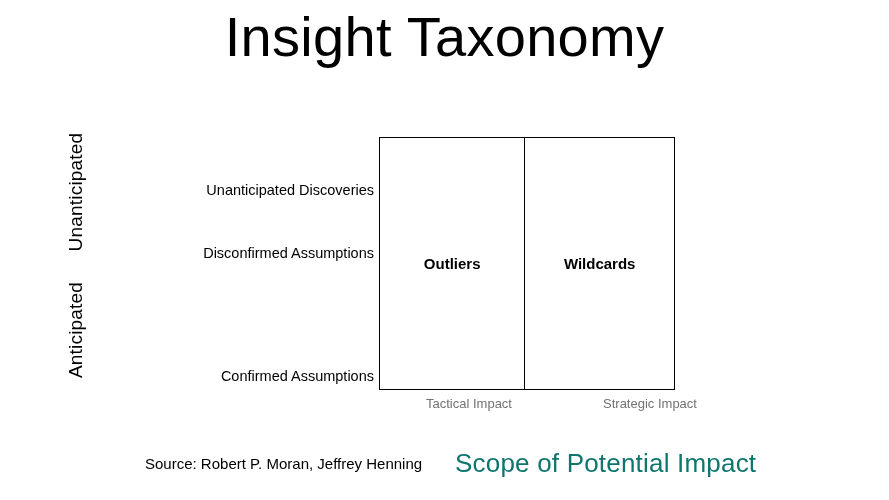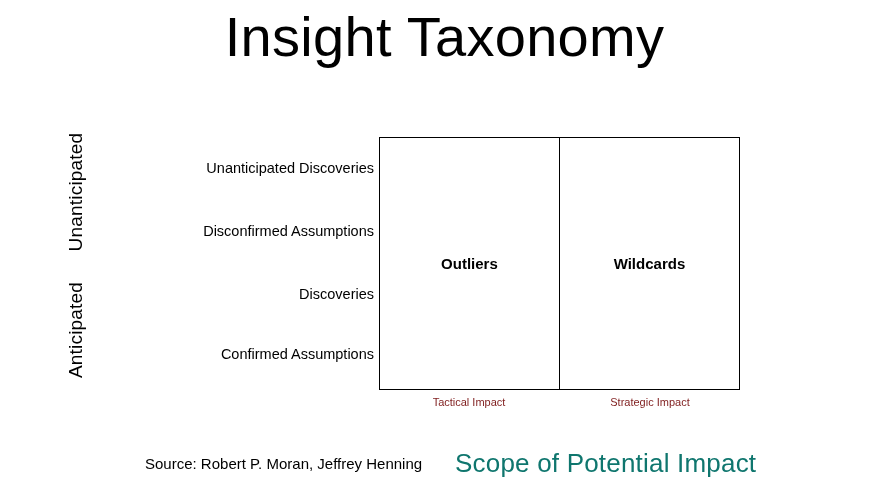--- a/index.html
+++ b/index.html
@@ -62,36 +62,36 @@
   .row-label {
     position: absolute;
     left: 178px;
     width: 196px;
     text-align: right;
     font-size: 14.5px;
     font-weight: 400;
     color: #000000;
     line-height: 19px;
     display: flex;
-    align-items: center;
+    align-items: flex-end;
     justify-content: flex-end;
     height: 63px;
   }
   #row-label-0 { top: 137px; }
   #row-label-1 { top: 200px; }
   #row-label-2 { top: 263px; }
   #row-label-3 { top: 323px; }
   .row-label span { display: block; }
 
   
   #matrix {
     position: absolute;
     left: 379px;
     top: 137px;
-    width: 361px;
+    width: 296px;
     height: 253px;
     border-collapse: collapse;
     border-spacing: 0;
   }
   #matrix td {
     border: 1.3px solid #000000;
     width: 180px;
     height: 63px;
     text-align: center;
     vertical-align: middle;
@@ -100,23 +100,23 @@
     color: #000000;
     padding: 0;
   }
 
   
   .col-header {
     position: absolute;
     top: 396px;
     width: 180px;
     text-align: center;
-    font-size: 11px;
+    font-size: 13px;
     font-weight: 400;
-    color: #7f1d1d;
+    color: #737373;
     white-space: nowrap;
   }
   #col-header-0 { left: 379px; }
   #col-header-1 { left: 560px; }
 
   
   #haxis-title {
     position: absolute;
     left: 455px;
     top: 448px;
@@ -153,21 +153,20 @@
     <span>Unanticipated Discoveries</span>
   </div>
 </div>
 <div class="row-label" id="row-label-1">
   <div>
     <span>Disconfirmed Assumptions</span>
   </div>
 </div>
 <div class="row-label" id="row-label-2">
   <div>
-    <span>Discoveries</span>
   </div>
 </div>
 <div class="row-label" id="row-label-3">
   <div>
     <span>Confirmed Assumptions</span>
   </div>
 </div>
 
 <table id="matrix">
   <tbody>

